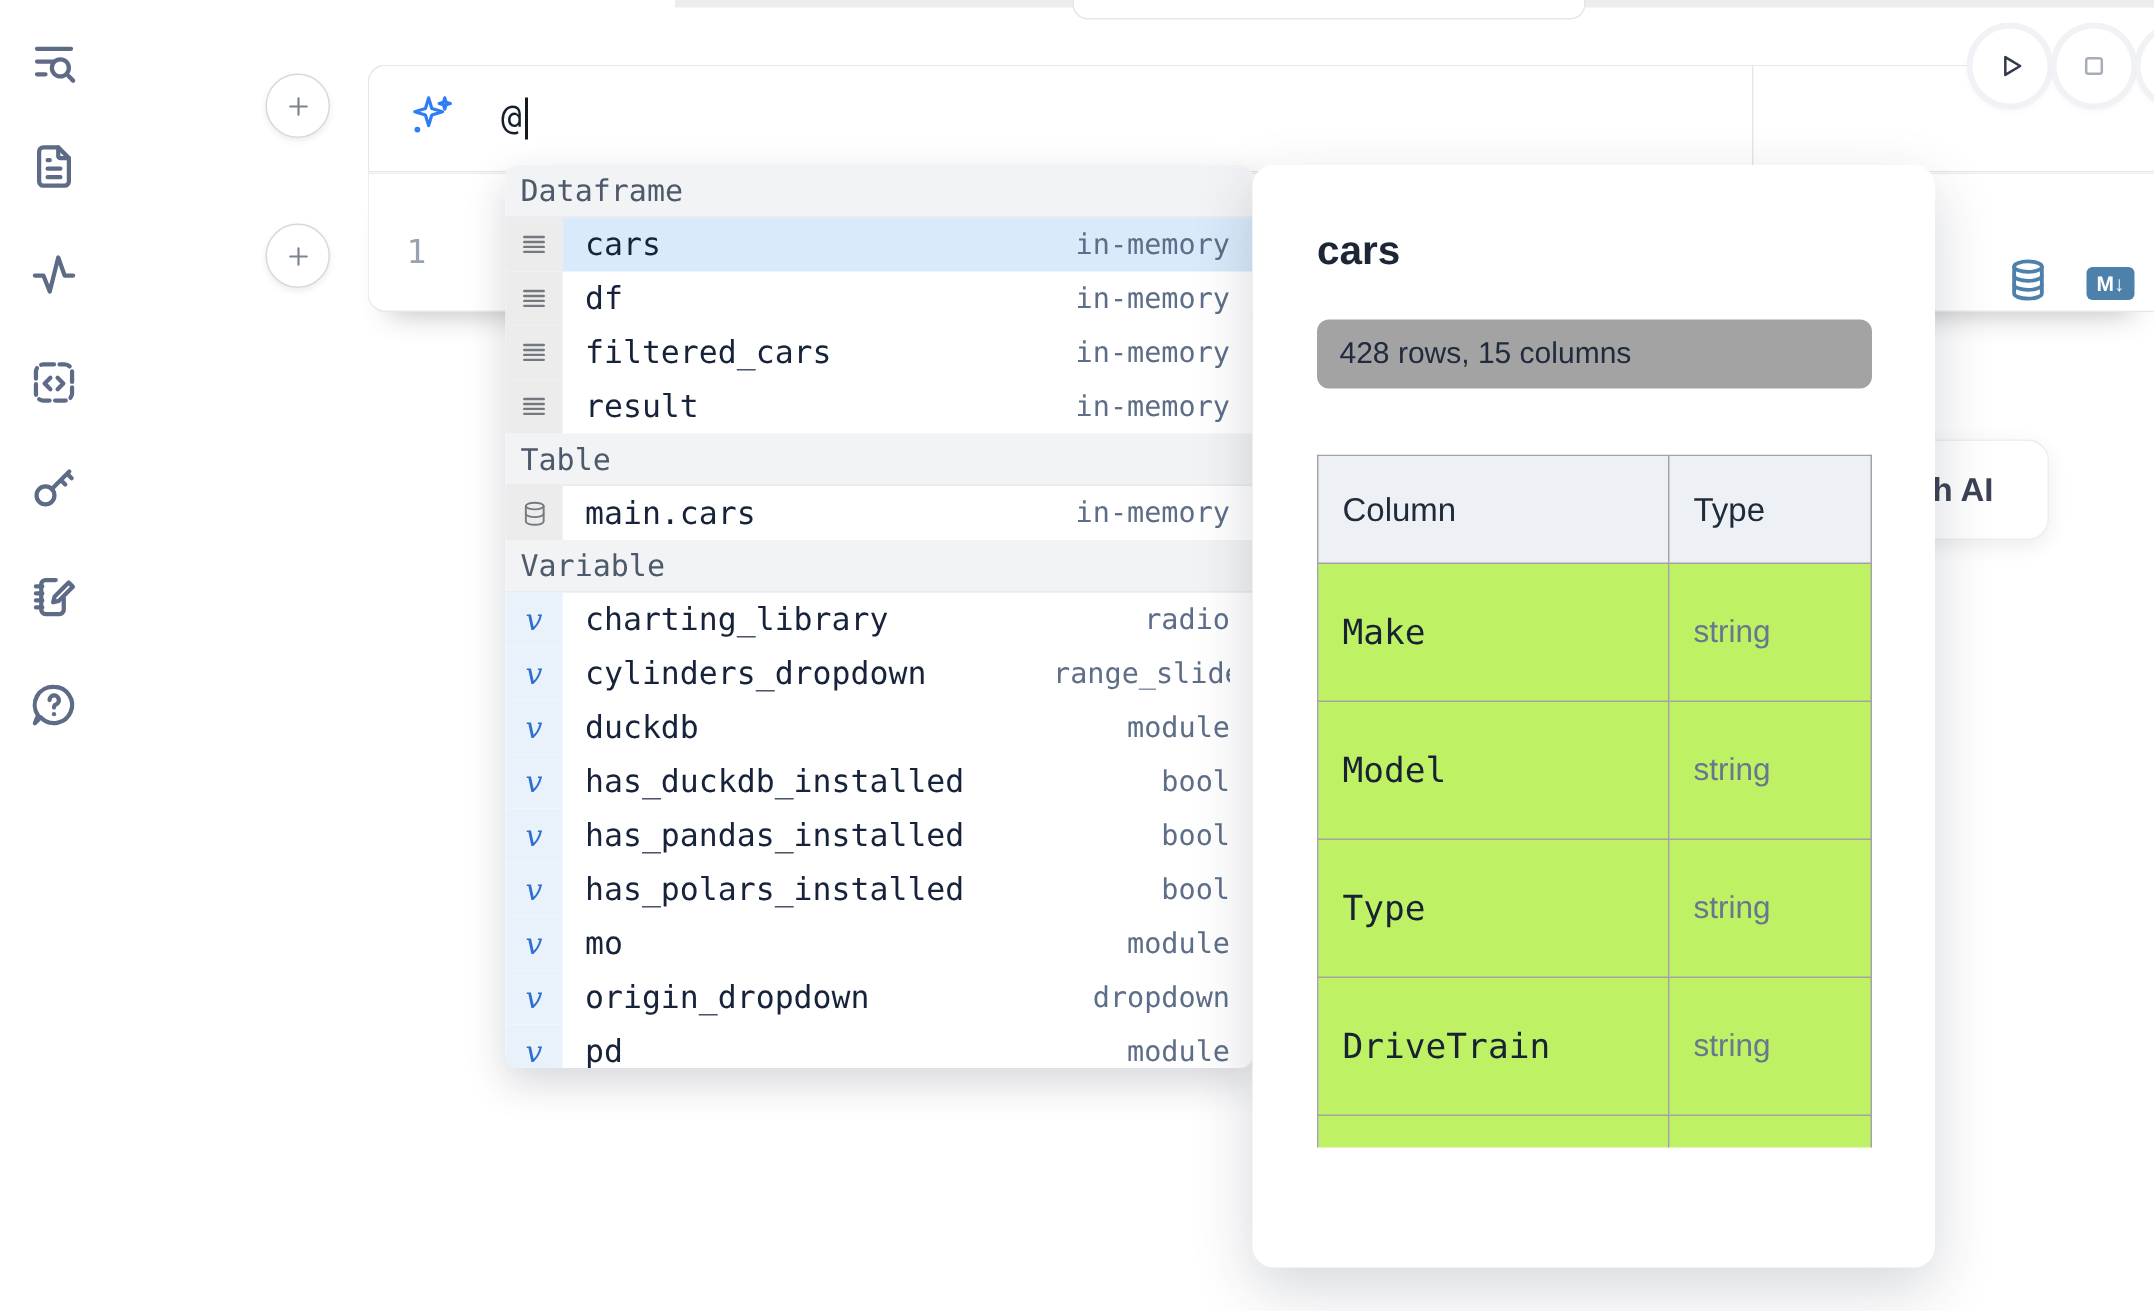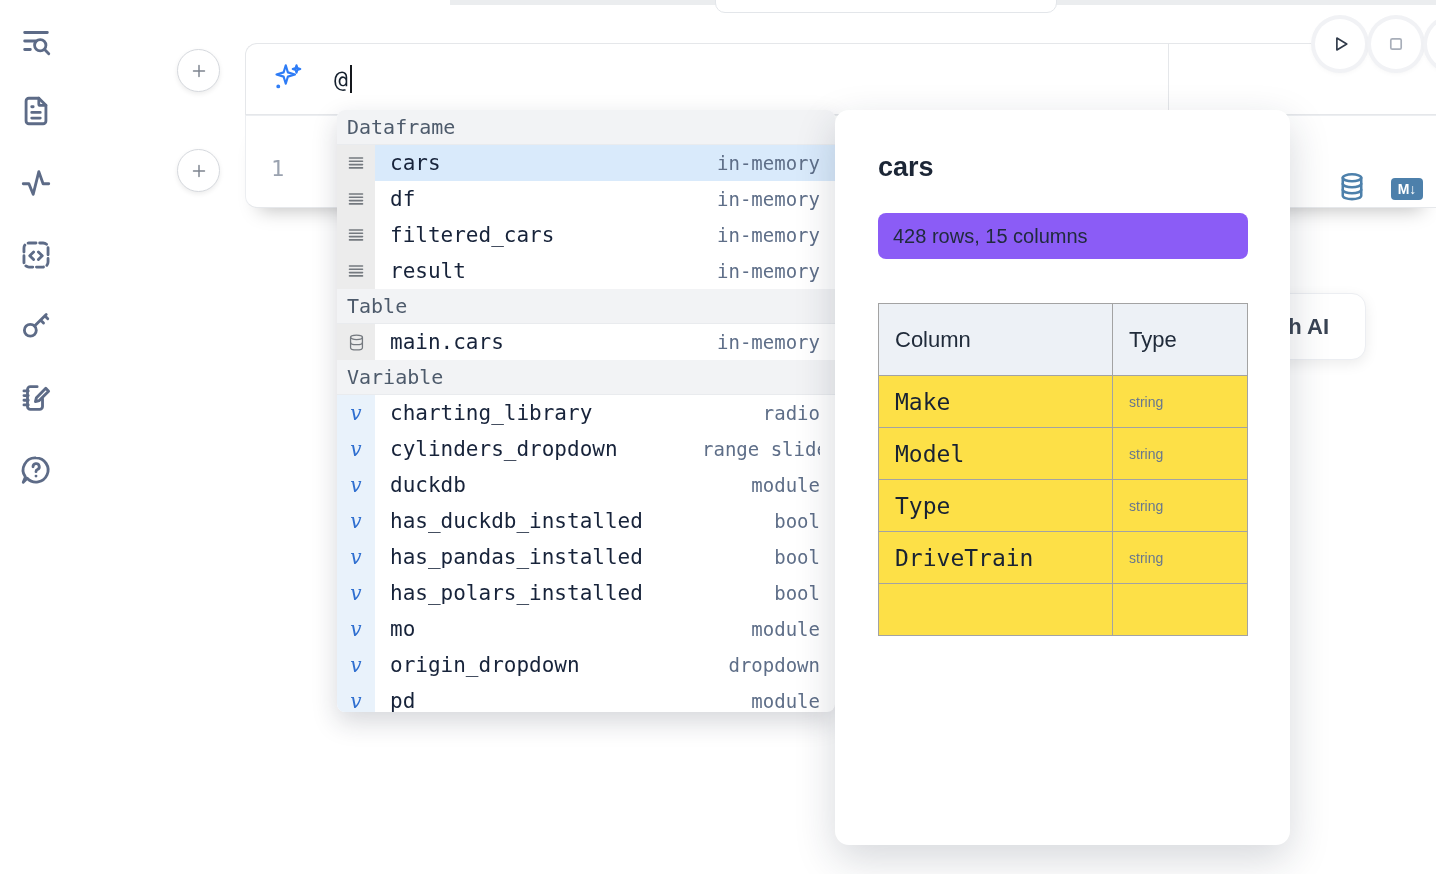--- a/index.html
+++ b/index.html
@@ -90,30 +90,30 @@
   .ac-name { font-size:21px; color:#17233a; white-space:nowrap; }
   .ac-type { font-size:19px; color:#5e6e88; white-space:nowrap; max-width:118px; overflow:hidden;
              flex:none; }
 
   
   .preview { position:absolute; left:835px; top:110px; width:455px; height:735px; background:#fff;
              border-radius:14px; box-shadow:0 14px 40px rgba(30,40,60,.18); z-index:6;
              padding:42px 42px 0 43px; }
   .pv-title { font-size:27px; font-weight:bold; color:#1c2636; }
   .pv-source { margin-top:15px; font-size:20px; color:#8995a8; }
-  .pv-pill { margin-top:30px; height:46px; background:#8b5cf6; border-radius:8px; font-size:20px;
+  .pv-pill { margin-top:30px; height:46px; background:#a3a3a3; border-radius:8px; font-size:20px;
              color:#202b3d; line-height:46px; padding-left:15px; }
   .tbl-wrap { margin-top:44px; height:462px; overflow:hidden; }
   table.pv-table { border-collapse:collapse; width:370px; }
   .pv-table th, .pv-table td { border:1px solid #a3a3a3; text-align:left; padding-left:16px; }
   .pv-table th { height:72px; background:#edf1f6; font-size:22px; font-weight:normal; color:#202b3a; }
   .pv-table th.col-name { width:234px; }
-  .pv-table td { height:52px; background:#fde047; }
+  .pv-table td { height:92px; background:#bef264; }
   .pv-table td.cname { font-family:"DejaVu Sans Mono", monospace; font-size:23px; color:#182233; }
-  .pv-table td.ctype { font-size:14px; color:#68778e; }
+  .pv-table td.ctype { font-size:21px; color:#68778e; }
 </style>
 </head>
 <body>
 
 <div class="screen">
 
   <div class="sidebar">
     <div class="side-btn" style="top:24px">
       <svg viewBox="0 0 24 24">
           <circle cx="15" cy="15" r="4"></circle>

